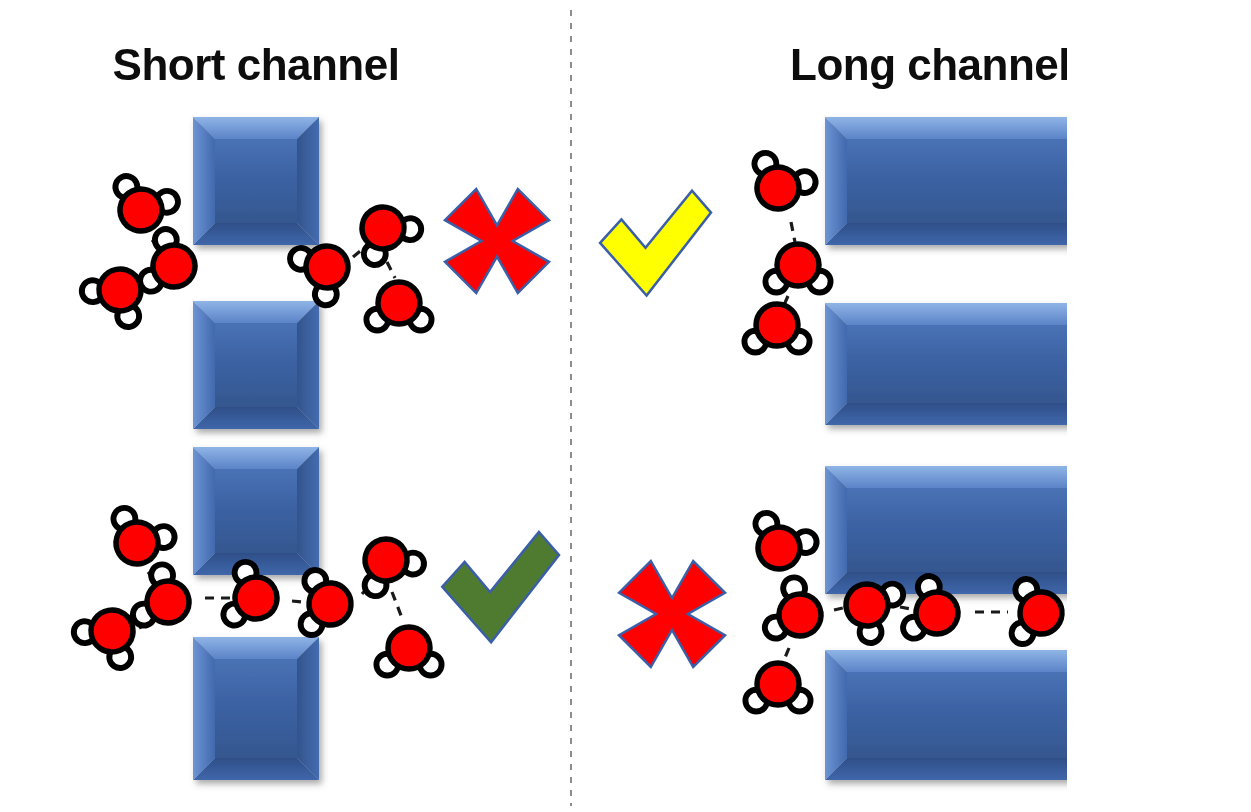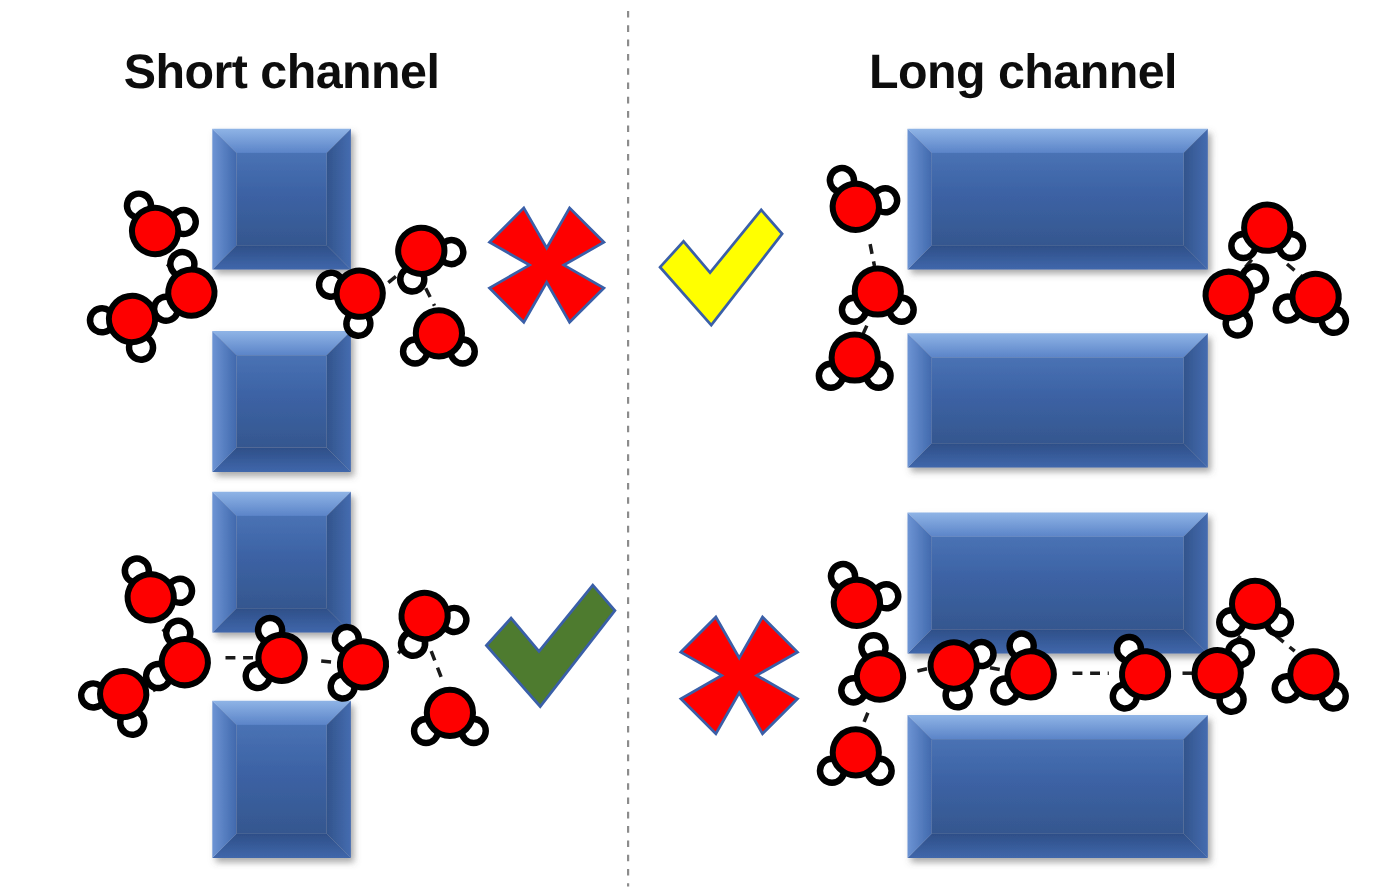--- a/index.html
+++ b/index.html
@@ -5,21 +5,21 @@
   html, body {
     margin: 0;
     padding: 0;
     background: #ffffff;
   }
   body {
     font-family: "Liberation Sans", sans-serif;
   }
   #stage {
     position: relative;
-    width: 1251px;
+    width: 1067px;
     height: 812px;
     background: #fde047;
     overflow: hidden;
   }
   #diagram {
     display: block;
     width: 1251px;
     height: 812px;
   }
   .panel-title {

